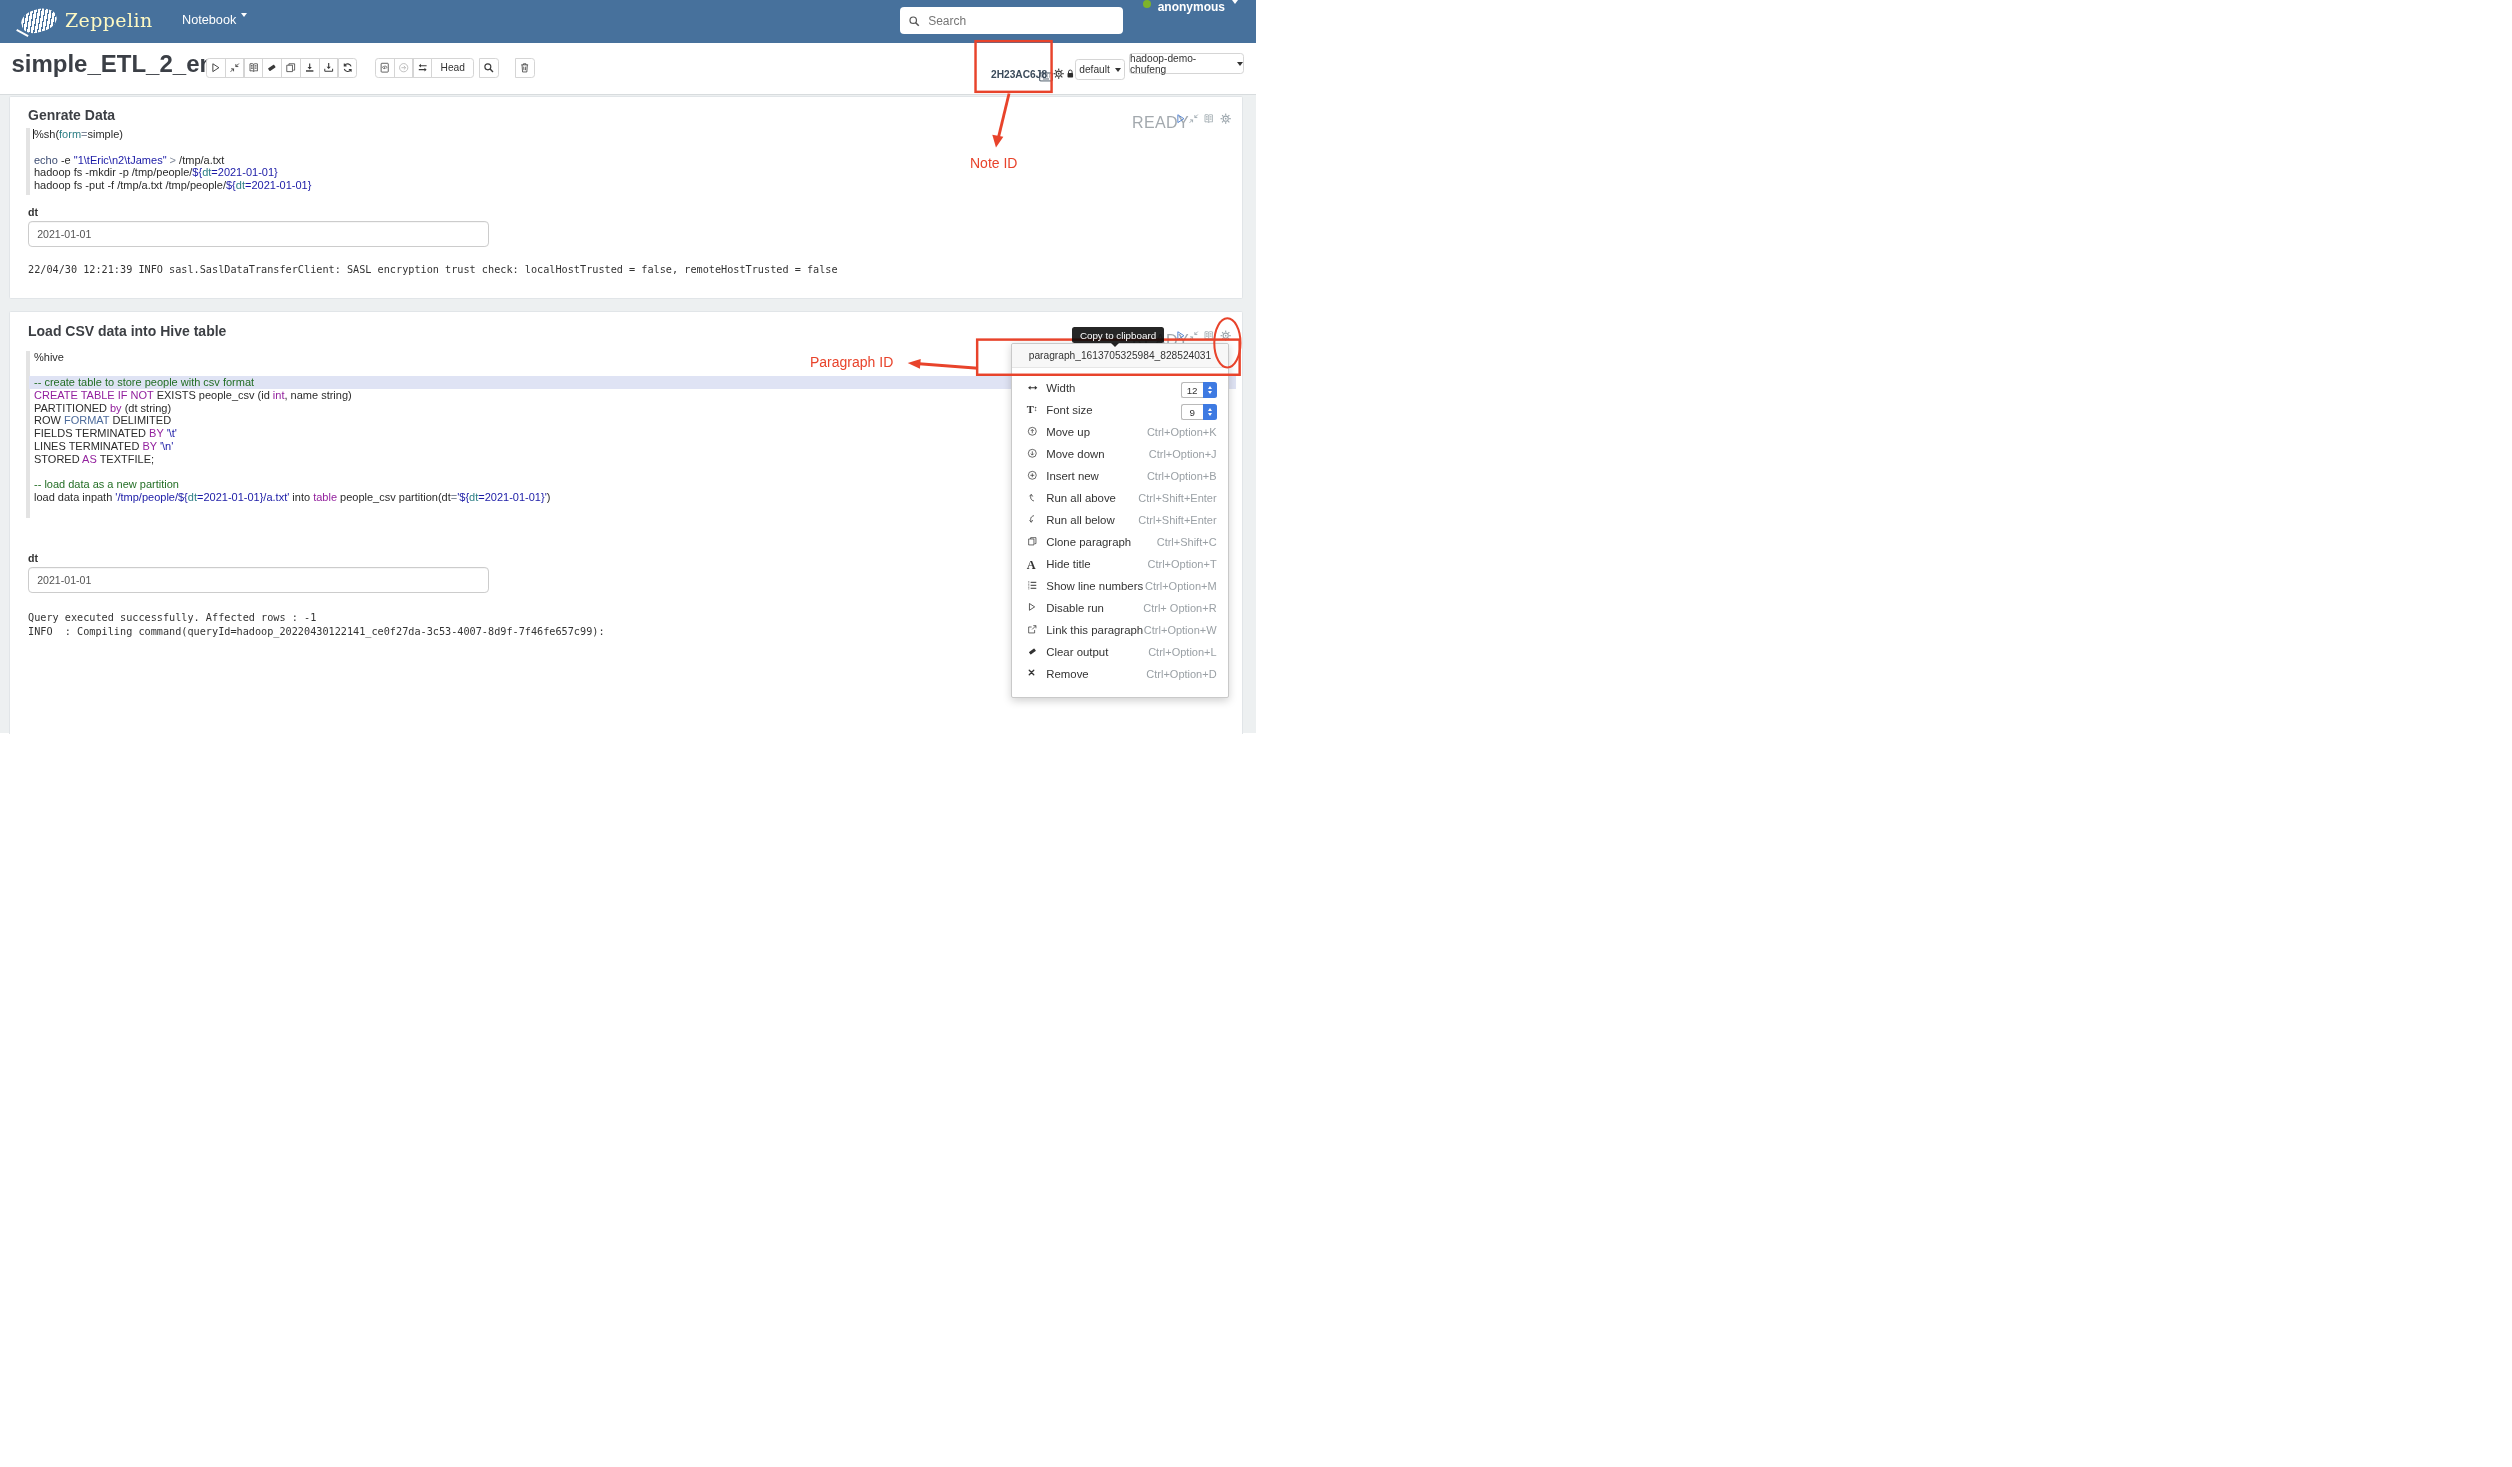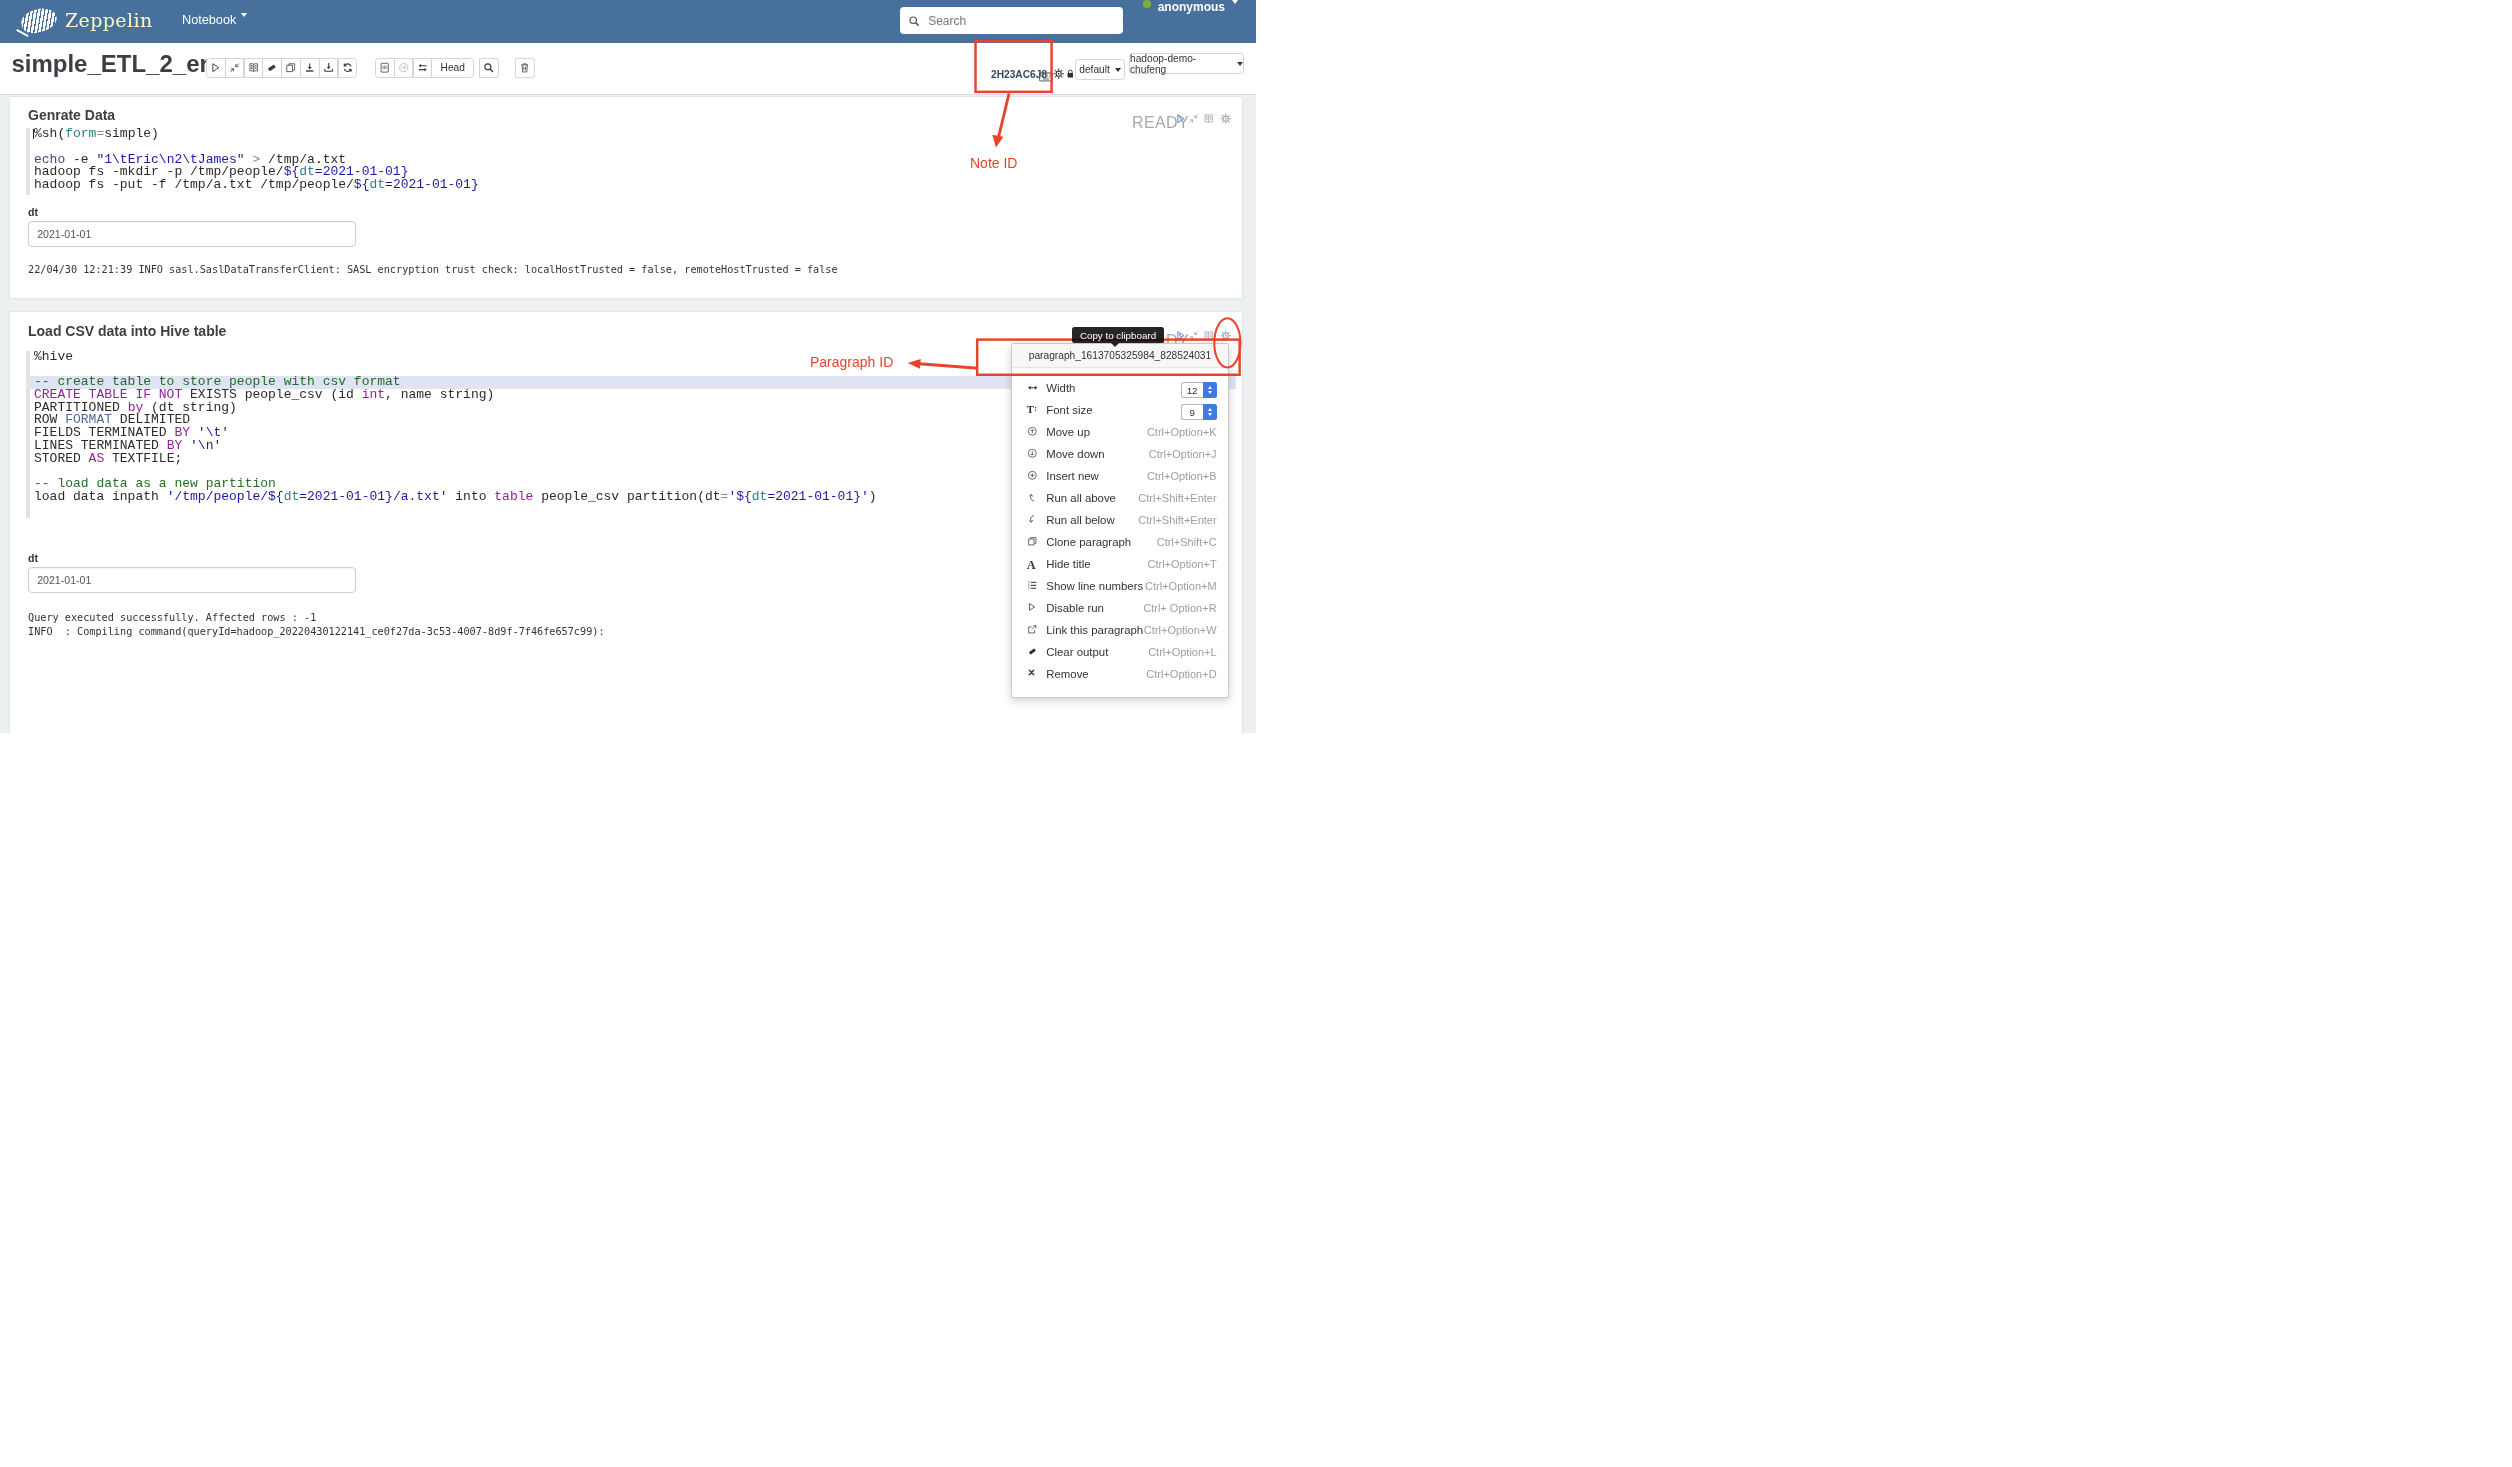--- a/index.html
+++ b/index.html
@@ -42,28 +42,28 @@
   
   .content{position:absolute;left:0;top:93px;width:1256px;height:640px;background:#edf0f1}
   .card{position:absolute;background:#fff;border:0.8px solid #e1e5e8;border-radius:1.6px;box-sizing:border-box}
   #card1{left:9px;top:3.3px;width:1234px;height:203px}
   #card2{left:9px;top:218px;width:1234px;height:442px}
   .p-title{position:absolute;left:18px;font-size:14px;font-weight:bold;color:#3c3f44}
   .p-status{position:absolute;font-size:16px;color:#a3a9ae;letter-spacing:0.4px}
   .pc-icon{position:absolute;color:#9aa4ab}
   .pc-icon.playb{color:#4d7fce}
   .gutter{position:absolute;width:3.3px;background:#e3e3e3}
-  .code{position:absolute;font-family:Liberation Mono, monospace;font-size:13px;line-height:12.7px;white-space:pre;color:#2b2b2b}
+  .code{position:absolute;font-family:Liberation Sans, sans-serif;font-size:11px;line-height:12.7px;white-space:pre;color:#2b2b2b}
   .cl{height:12.7px}
   .cl.hl{background:#dfe3f4;margin-left:-4.9px;padding-left:4.9px}
   .tk-d{color:#2b2b2b}.tk-k{color:#93219e}.tk-s{color:#1a1aa6}.tk-v{color:#2d7f85}
   .tk-c{color:#236e25}.tk-f{color:#3c4c72}.tk-o{color:#7f8899}.tk-b{color:#4c6b9b}
   .cursorbar{position:absolute;width:1.2px;height:9.8px;background:#222}
   .form-label{position:absolute;left:18px;font-size:10.6px;font-weight:bold;color:#333}
-  .form-input{position:absolute;left:18px;width:328px;height:26px;border:0.8px solid #ccc;border-radius:4.1px;
+  .form-input{position:absolute;left:18px;width:461px;height:26px;border:0.8px solid #ccc;border-radius:4.1px;
       padding:0 8.2px;box-sizing:border-box;font-size:10.6px;color:#555;font-family:"Liberation Sans",sans-serif;
       box-shadow:inset 0 0.8px 0.8px rgba(0,0,0,.05);outline:none;background:#fff}
   .output{position:absolute;left:18px;font-family:"DejaVu Sans Mono","Liberation Mono",monospace;font-size:10.2px;line-height:14px;color:#333;white-space:pre}
   
   .menu{position:absolute;left:1011px;top:343px;width:218px;background:#fff;border:0.8px solid #c9c9c9;border-radius:2px;
       box-shadow:0 2.5px 8.2px rgba(0,0,0,.18);z-index:100;box-sizing:border-box;padding-bottom:6.5px}
   .mid-row{height:23px;background:#f7f7f7;border-bottom:0.8px solid #e6e6e6;border-radius:3.3px 3.3px 0 0;
       display:flex;align-items:center;justify-content:center;font-size:10.2px;color:#333}
   .menu-spacer{height:14px}
   .mrow{height:22px;display:flex;align-items:flex-start;padding:0 11.4px 0 14.7px;cursor:pointer}

